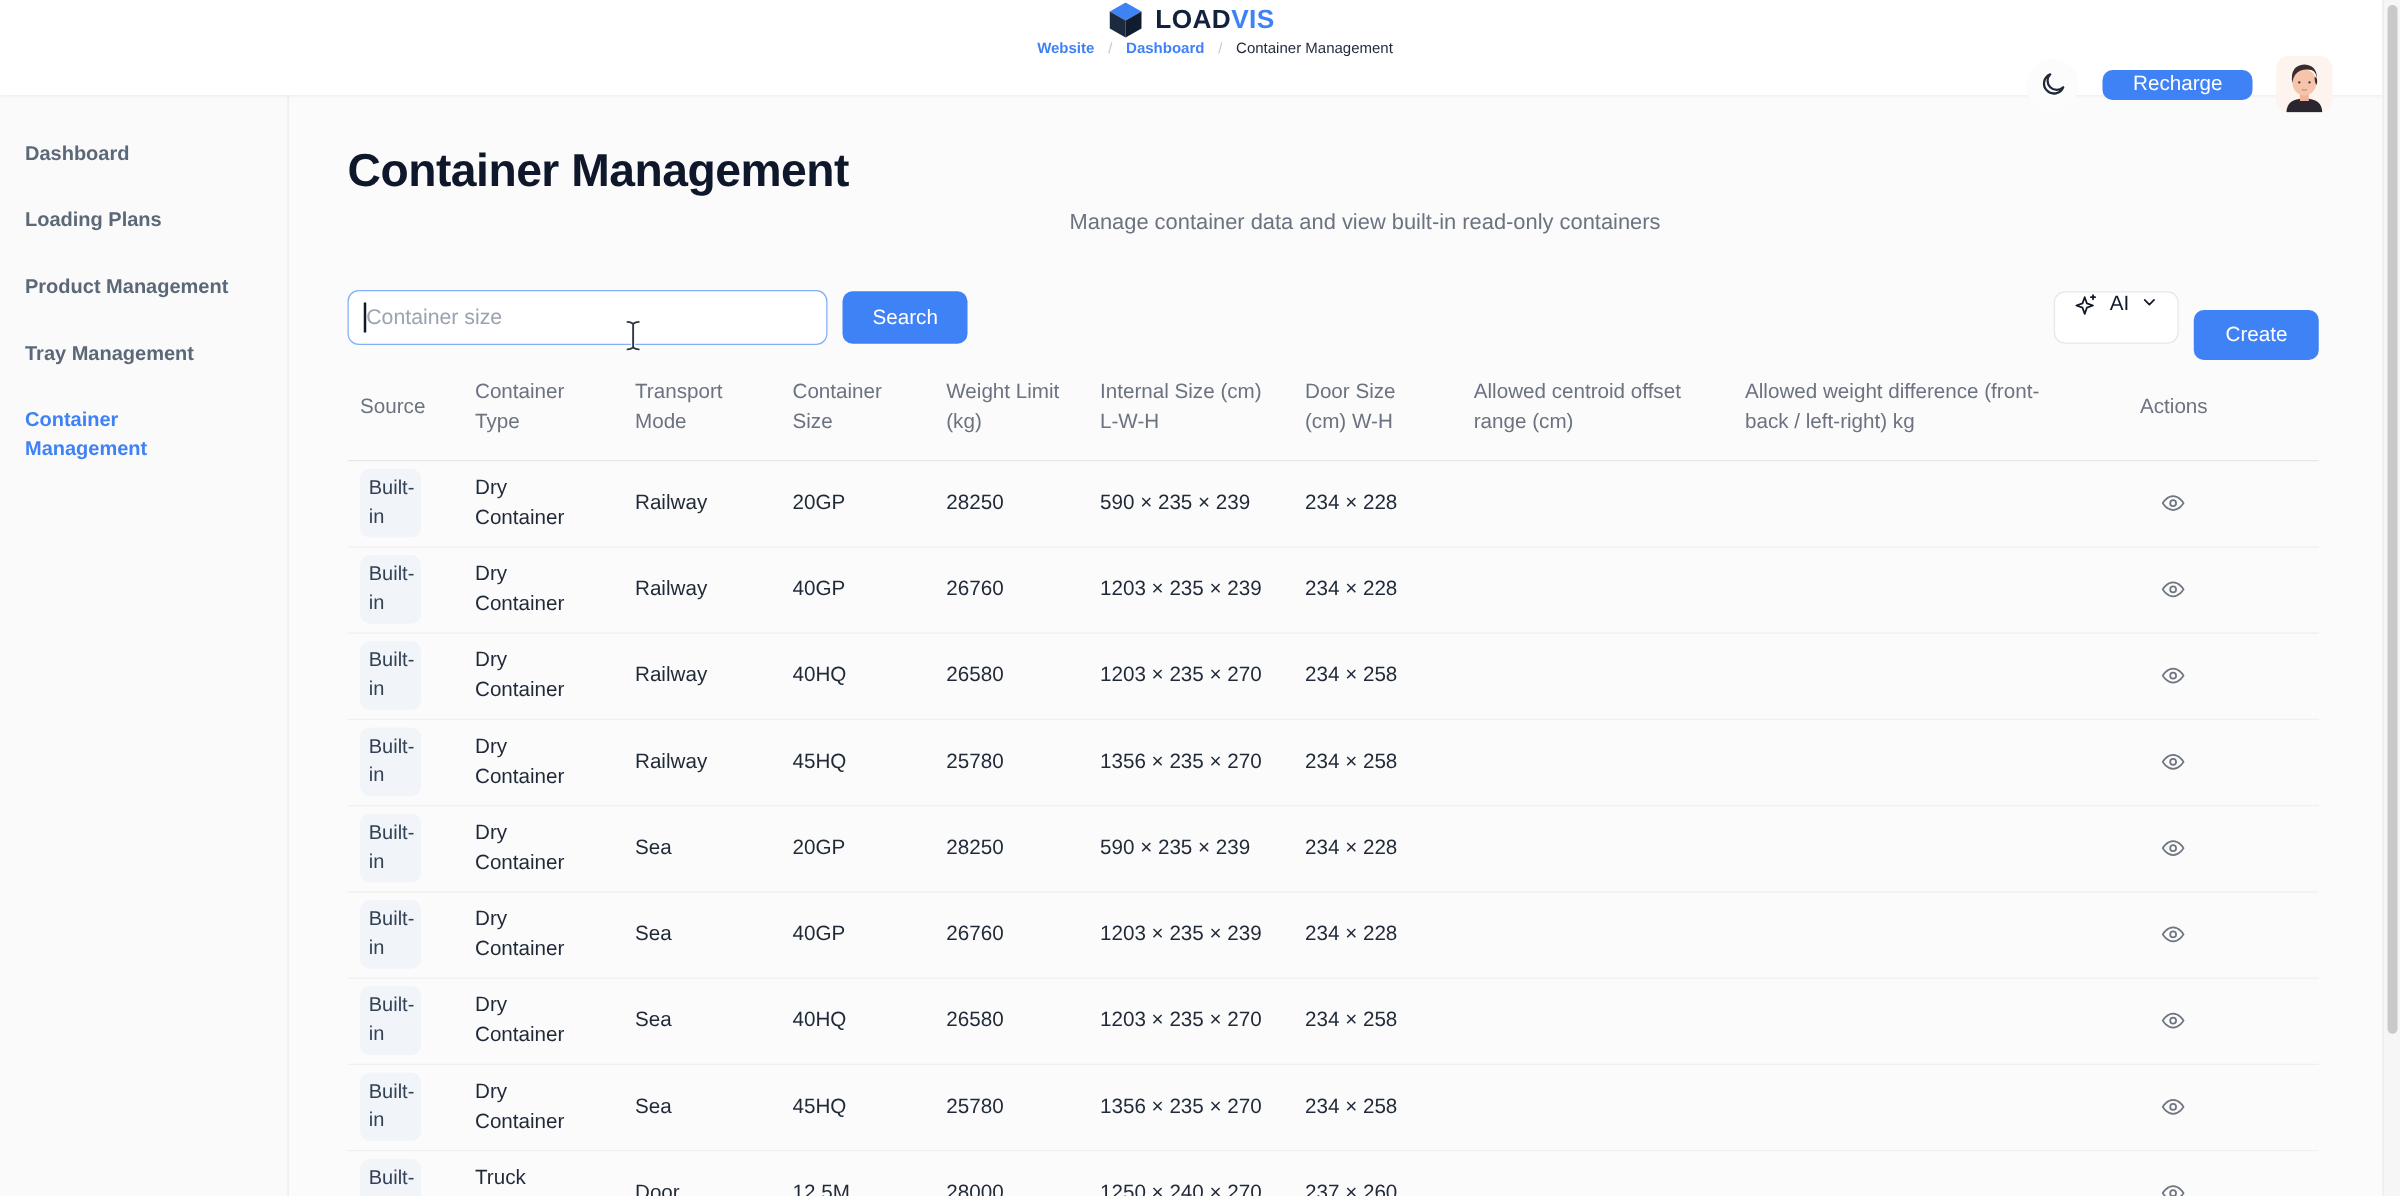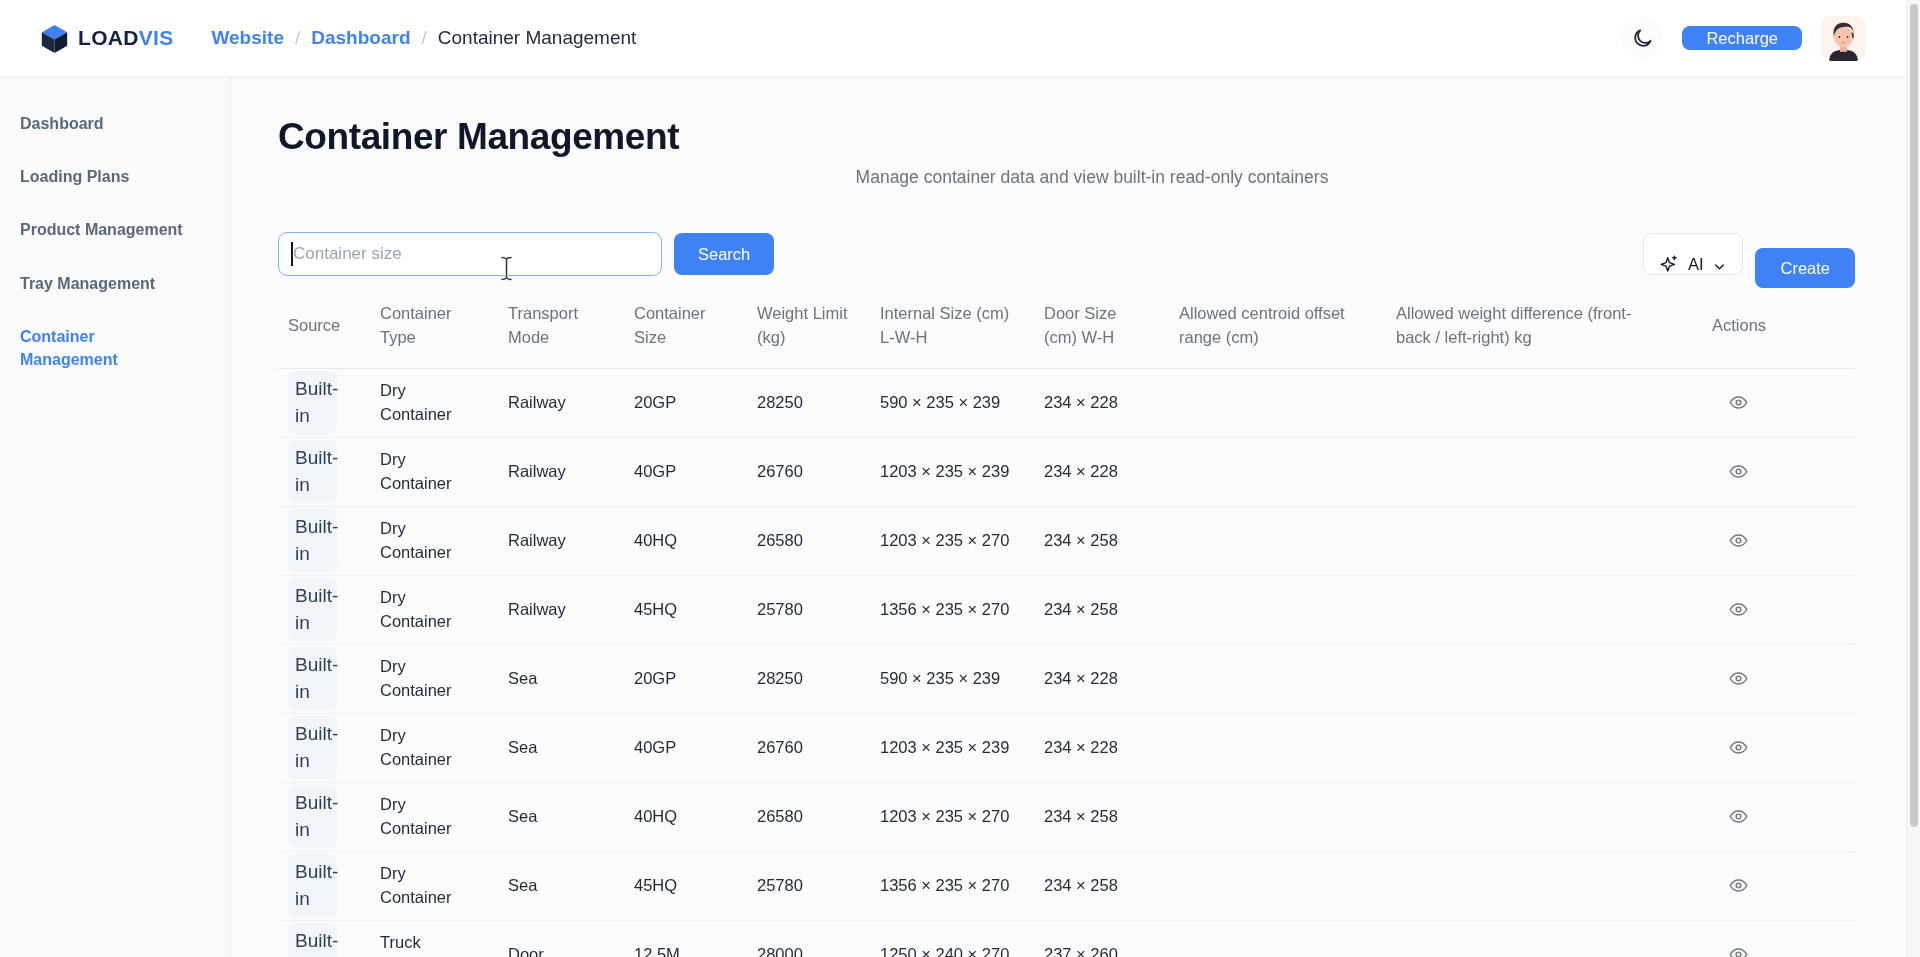--- a/index.html
+++ b/index.html
@@ -12,25 +12,26 @@
   }
 
   
   .header {
     position: absolute; top: 0; left: 0; right: 14px; height: 76px;
     background: #ffffff;
     display: flex; align-items: center;
     padding: 0 40px;
     box-shadow: 0 1px 3px rgba(15,23,42,.06);
     z-index: 20;
+    flex-direction: column;
   }
   .logo { display: flex; align-items: center; gap: 9px; cursor: pointer; }
   .logo-text { font-size: 21px; font-weight: 800; letter-spacing: .3px; color: #14213d; }
   .logo-text .vis { color: #3f82f6; }
-  .breadcrumbs { margin-left: 38px; display: flex; align-items: flex-start; gap: 11px; font-size: 19px; }
+  .breadcrumbs { margin-left: 38px; display: flex; align-items: flex-start; gap: 11px; font-size: 12px; }
   .crumb-link { color: #3f82f6; font-weight: 700; cursor: pointer; }
   .crumb-sep { color: #c3cad4; font-weight: 400; }
   .crumb-current { color: #1e293b; font-weight: 500; }
   .header-right { margin-left: auto; display: flex; align-items: center; gap: 19px; }
   .theme-btn {
     width: 42px; height: 42px; border-radius: 50%;
     background: #fcfcfc; border: none; display: flex; align-items: center; justify-content: center;
     cursor: pointer;
   }
   .btn-primary {
@@ -70,21 +71,21 @@
     width: 100%; height: 44px; border: 1.5px solid #82b0f8; border-radius: 9px;
     padding: 0 14px; font-size: 17px; font-family: inherit; color: #1f2937;
     outline: none; background: #fff;
   }
   .search-input::placeholder { color: #9aa3af; }
   .caret { position: absolute; left: 13px; top: 10px; width: 1.5px; height: 24px; background: #111827; }
   .search-btn { height: 42px; padding: 0 24px; }
   .toolbar-spacer { flex: 1; }
   .ai-btn {
     height: 42px; padding: 0 15px; background: #fff; border: 1px solid #e4e8ee;
-    border-radius: 9px; display: flex; align-items: flex-end; gap: 9px;
+    border-radius: 9px; display: flex; align-items: flex-start; gap: 9px;
     font-size: 16.5px; font-family: inherit; color: #111827; cursor: pointer;
   }
   .create-btn { height: 40px; padding: 0 25px; margin-top: 28px; }
 
   
   .table { margin-top: 14px; width: 1577px; }
   .thead, .tr {
     display: grid;
     grid-template-columns: 92px 128px 126px 123px 123px 164px 135px 217px 316px 1fr;
   }
@@ -94,21 +95,21 @@
   }
   .th {
     font-size: 16.5px; color: #6b7280; line-height: 1.45;
     padding-left: 10px; white-space: pre-line;
   }
   .tr { height: 69px; border-bottom: 1px solid #f0f0f0; align-items: center; }
   .td { font-size: 16.5px; color: #1f2937; padding-left: 10px; line-height: 1.45; }
   .td-type { padding-right: 30px; }
   .badge {
     display: inline-block; width: 49px; background: #f1f5f9; border-radius: 8px;
-    padding: 5px 7px; font-size: 19px; font-weight: 500; color: #334155; line-height: 1.4;
+    padding: 5px 7px; font-size: 16px; font-weight: 500; color: #334155; line-height: 1.4;
   }
   .eye-btn {
     width: 36px; height: 36px; border: none; background: transparent; cursor: pointer;
     display: flex; align-items: center; justify-content: center; margin-left: 8px;
   }
 
   
   .scrollbar {
     position: absolute; top: 0; right: 0; width: 14px; height: 957px;
     background: #f6f6f6; border-left: 1px solid #ececec; z-index: 30;

